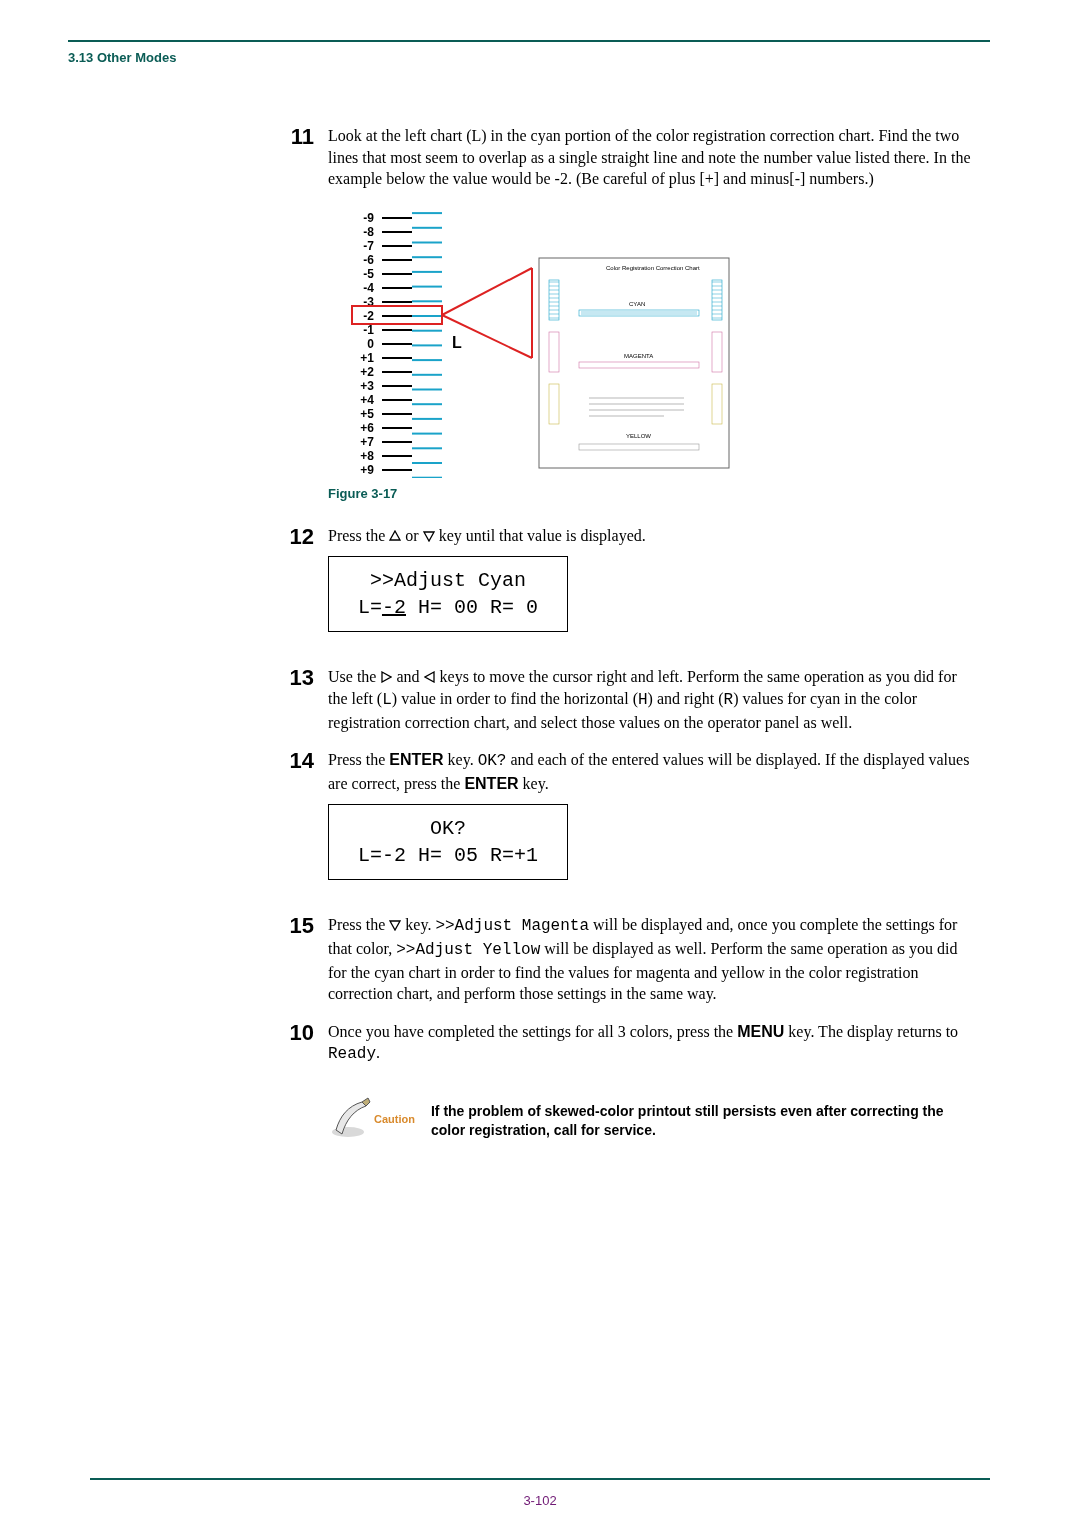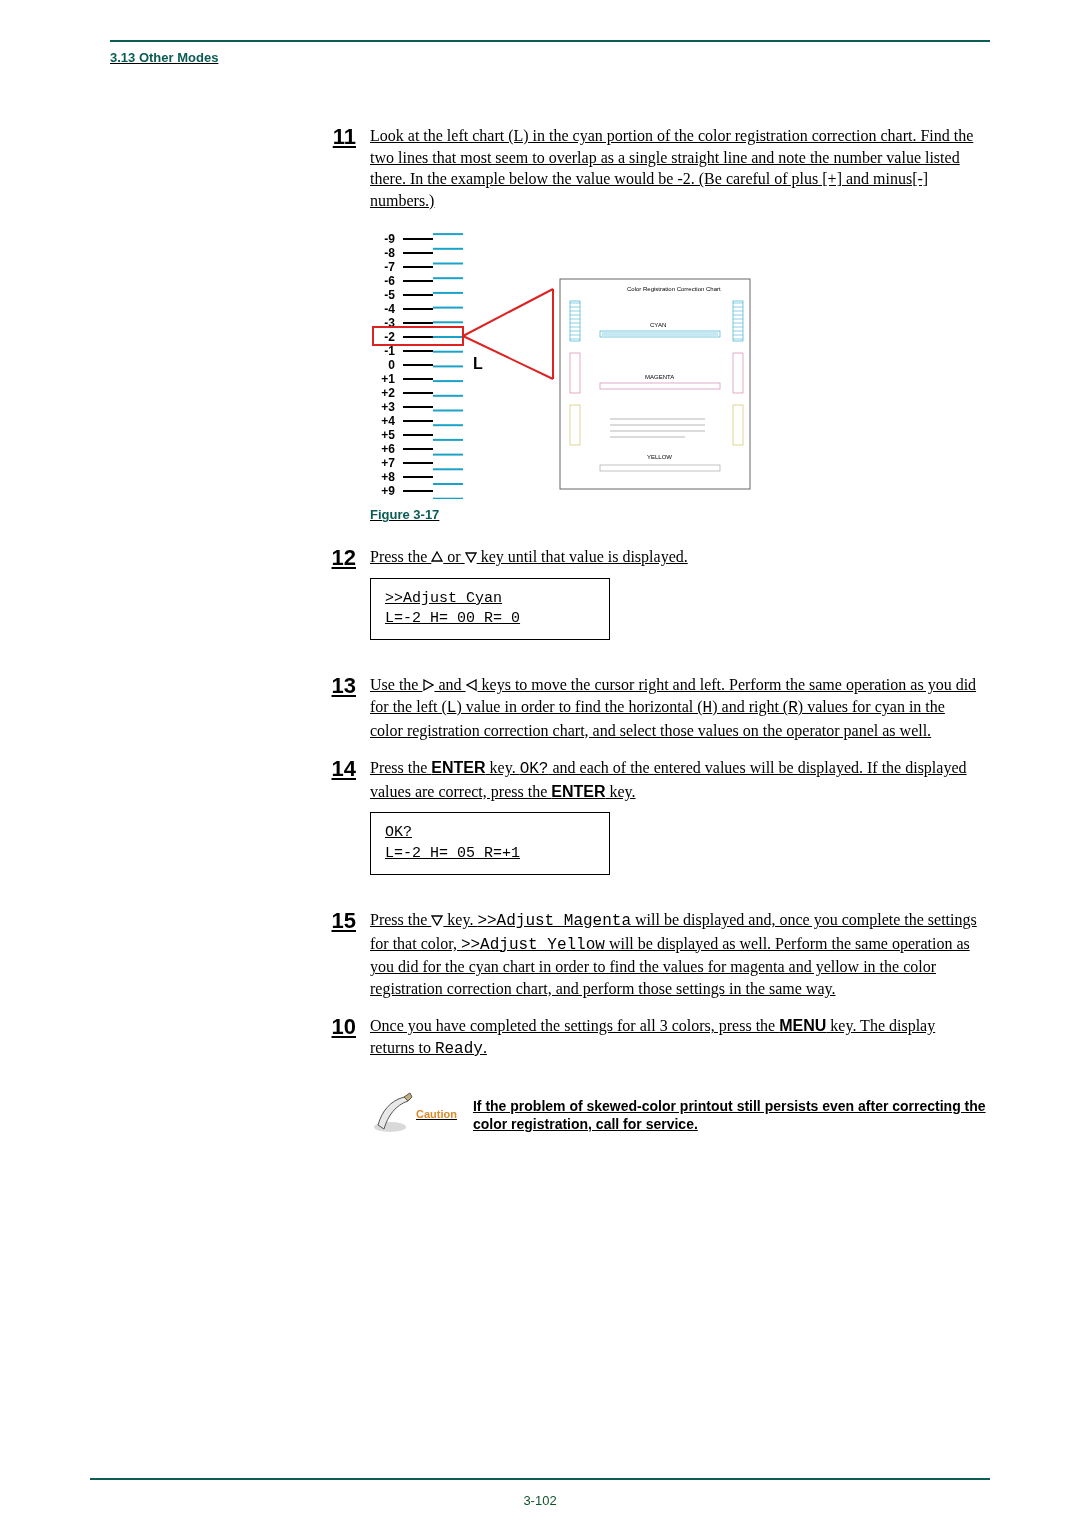--- a/index.html
+++ b/index.html
@@ -6,22 +6,21 @@
     margin: 0;
     padding: 0;
     background: #fff;
     font-family: "Times New Roman", Times, serif;
     color: #000;
     width: 1080px;
     height: 1528px;
     position: relative;
   }
   .page {
-    padding: 40px 90px 40px 110px;
-    text-decoration: underline;
+    padding: 40px 90px 40px 68px;
   }
   .hr-top {
     border-top: 2px solid #0a5c55;
     margin-top: 0;
     margin-bottom: 8px;
   }
   .section-header {
     color: #0a5c55;
     font-family: Arial, Helvetica, sans-serif;
     font-weight: bold;
@@ -67,23 +66,24 @@
     font-weight: bold;
     font-size: 13px;
     margin-left: 260px;
     margin-bottom: 24px;
   }
   .panel-display {
     border: 1.5px solid #000;
     width: 210px;
     padding: 10px 14px;
     font-family: "Courier New", Courier, monospace;
-    font-size: 15px;
+    font-size: 20px;
     line-height: 1.35;
     margin: 10px 0 18px 0;
+    text-align: center;
   }
   .panel-display .uline { text-decoration: underline; }
   .caution-box {
     display: flex;
     align-items: flex-start;
     margin-left: 260px;
     margin-top: 30px;
     gap: 16px;
   }
   .caution-icon {
@@ -111,21 +111,21 @@
     bottom: 48px;
   }
   .page-num {
     position: absolute;
     bottom: 20px;
     left: 0;
     right: 0;
     text-align: center;
     font-family: Arial, Helvetica, sans-serif;
     font-size: 13px;
-    color: #14532d;
+    color: #701a75;
   }
   
   .chartlbl { font-family: Arial, Helvetica, sans-serif; font-size: 12px; font-weight: bold; }
   .chartsmall { font-family: Arial, Helvetica, sans-serif; font-size: 6px; fill: #000; }
   .Lletter { font-family: Arial, Helvetica, sans-serif; font-size: 16px; font-weight: bold; }
 </style>
 </head>
 <body>
 
 <div class="page">

